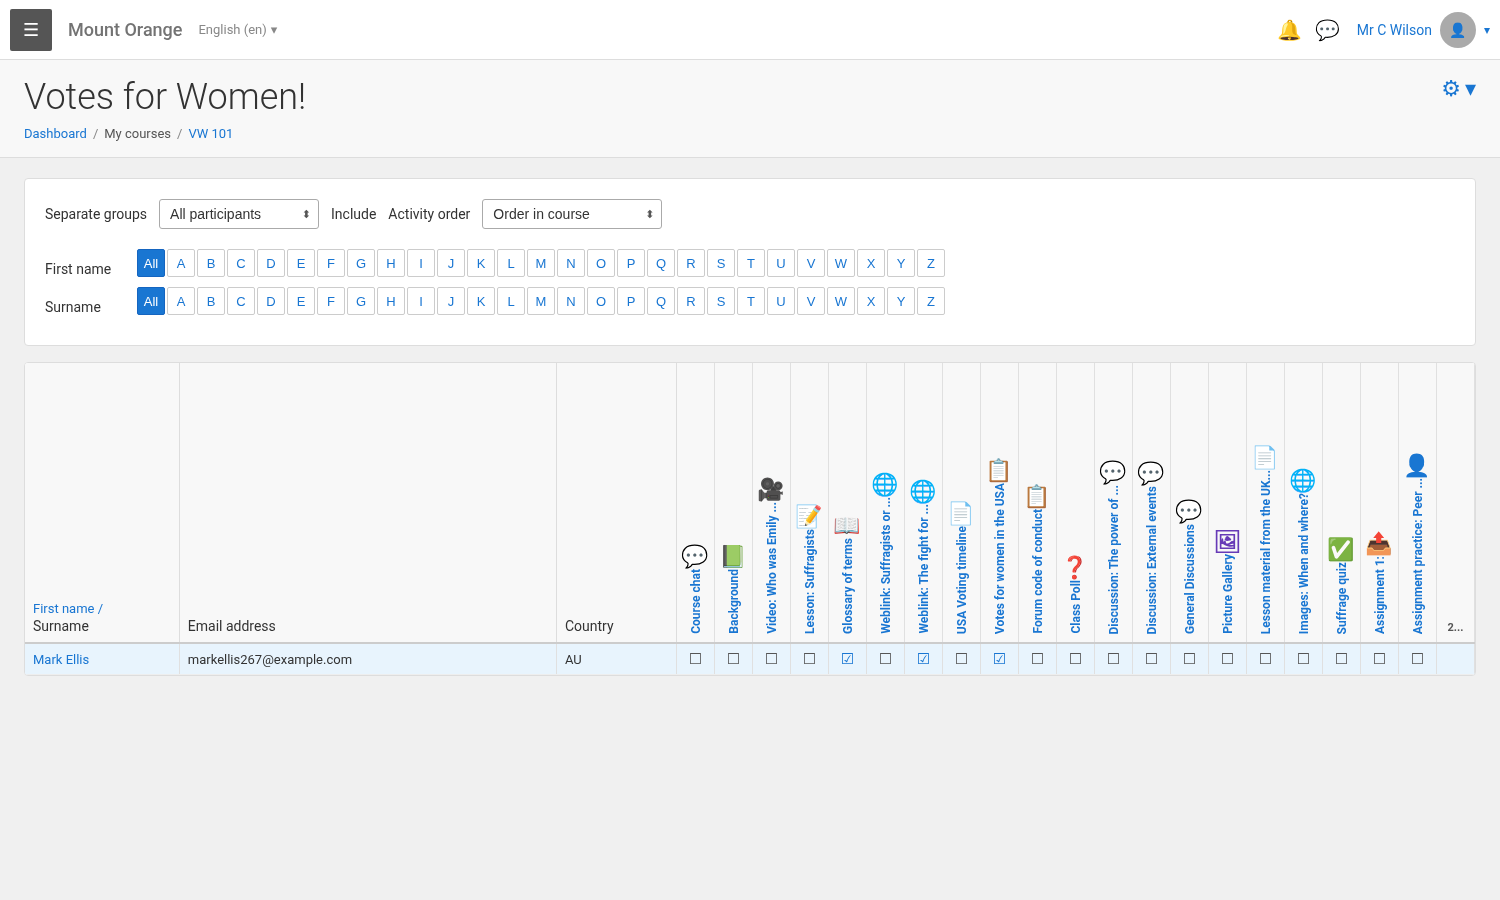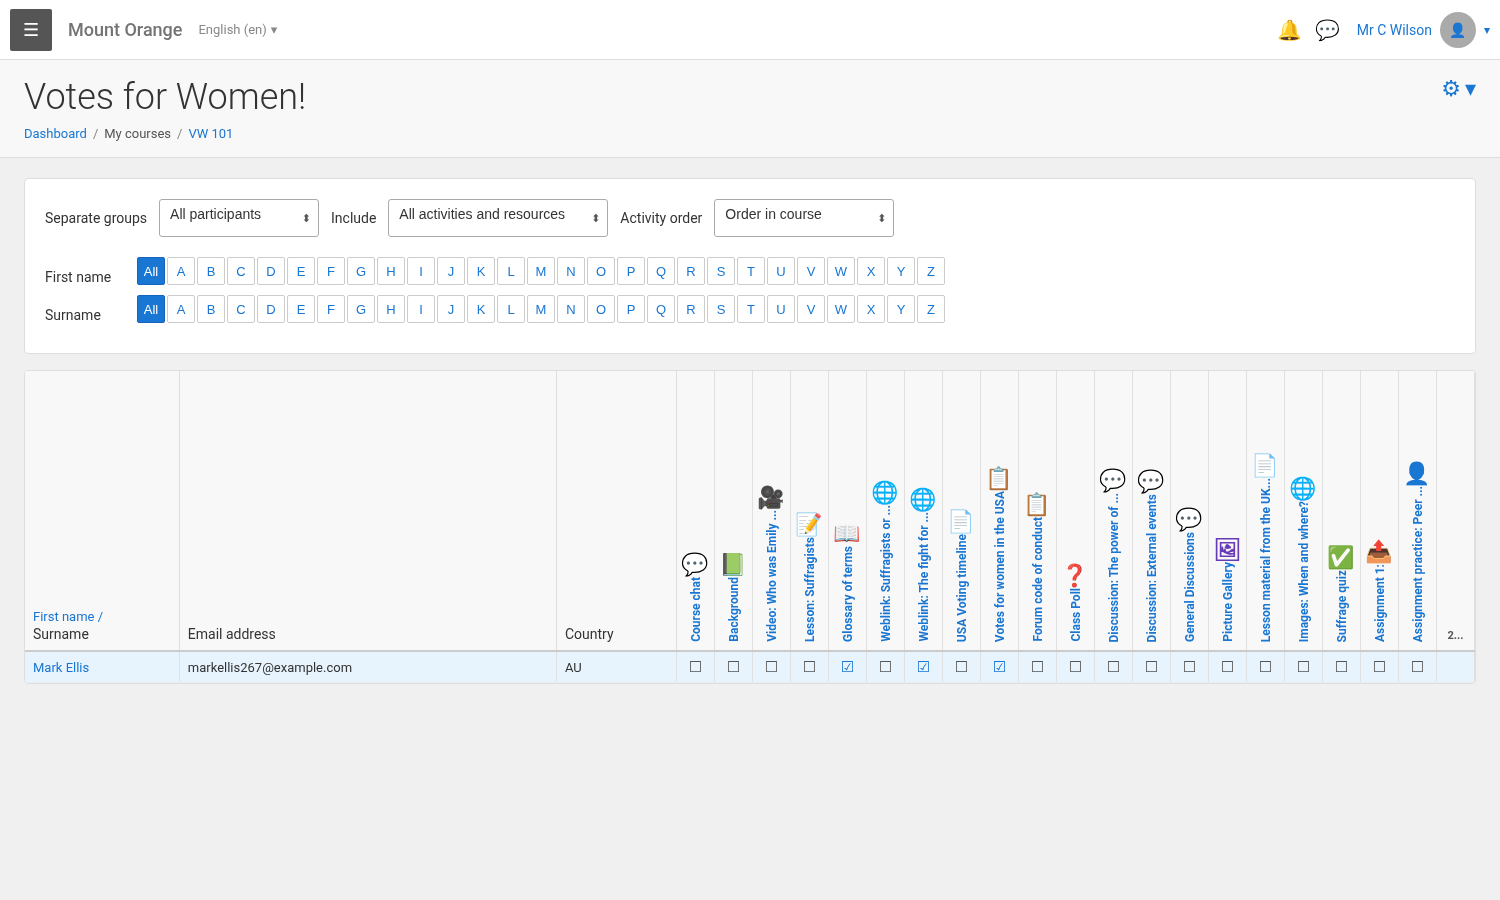--- a/index.html
+++ b/index.html
@@ -135,21 +135,21 @@
       flex-wrap: wrap;
     }
     .filter-label {
       font-size: 14px;
       color: #333;
       white-space: nowrap;
     }
     .filter-select {
       border: 1px solid #aaa;
       border-radius: 3px;
-      padding: 6px 28px 14px 10px;
+      padding: 6px 28px 6px 10px;
       font-size: 14px;
       color: #333;
       background: #fff;
       appearance: none;
       -webkit-appearance: none;
       cursor: pointer;
       position: relative;
     }
     .select-wrapper {
       position: relative;
@@ -360,25 +360,20 @@
 
     <div class="filter-row">
       <span class="filter-label">Separate groups</span>
       <div class="select-wrapper">
         <select class="filter-select filter-select-medium">
           <option>All participants</option>
         </select>
       </div>
 
       <span class="filter-label">Include</span>
-      <div class="select-wrapper">
-        <select class="filter-select filter-select-wide">
-          <option>All activities and resources</option>
-        </select>
-      </div>
 
       <span class="filter-label">Activity order</span>
       <div class="select-wrapper">
         <select class="filter-select filter-select-course">
           <option>Order in course</option>
         </select>
       </div>
     </div>
 
     <div class="alpha-row" id="firstname-alpha">

